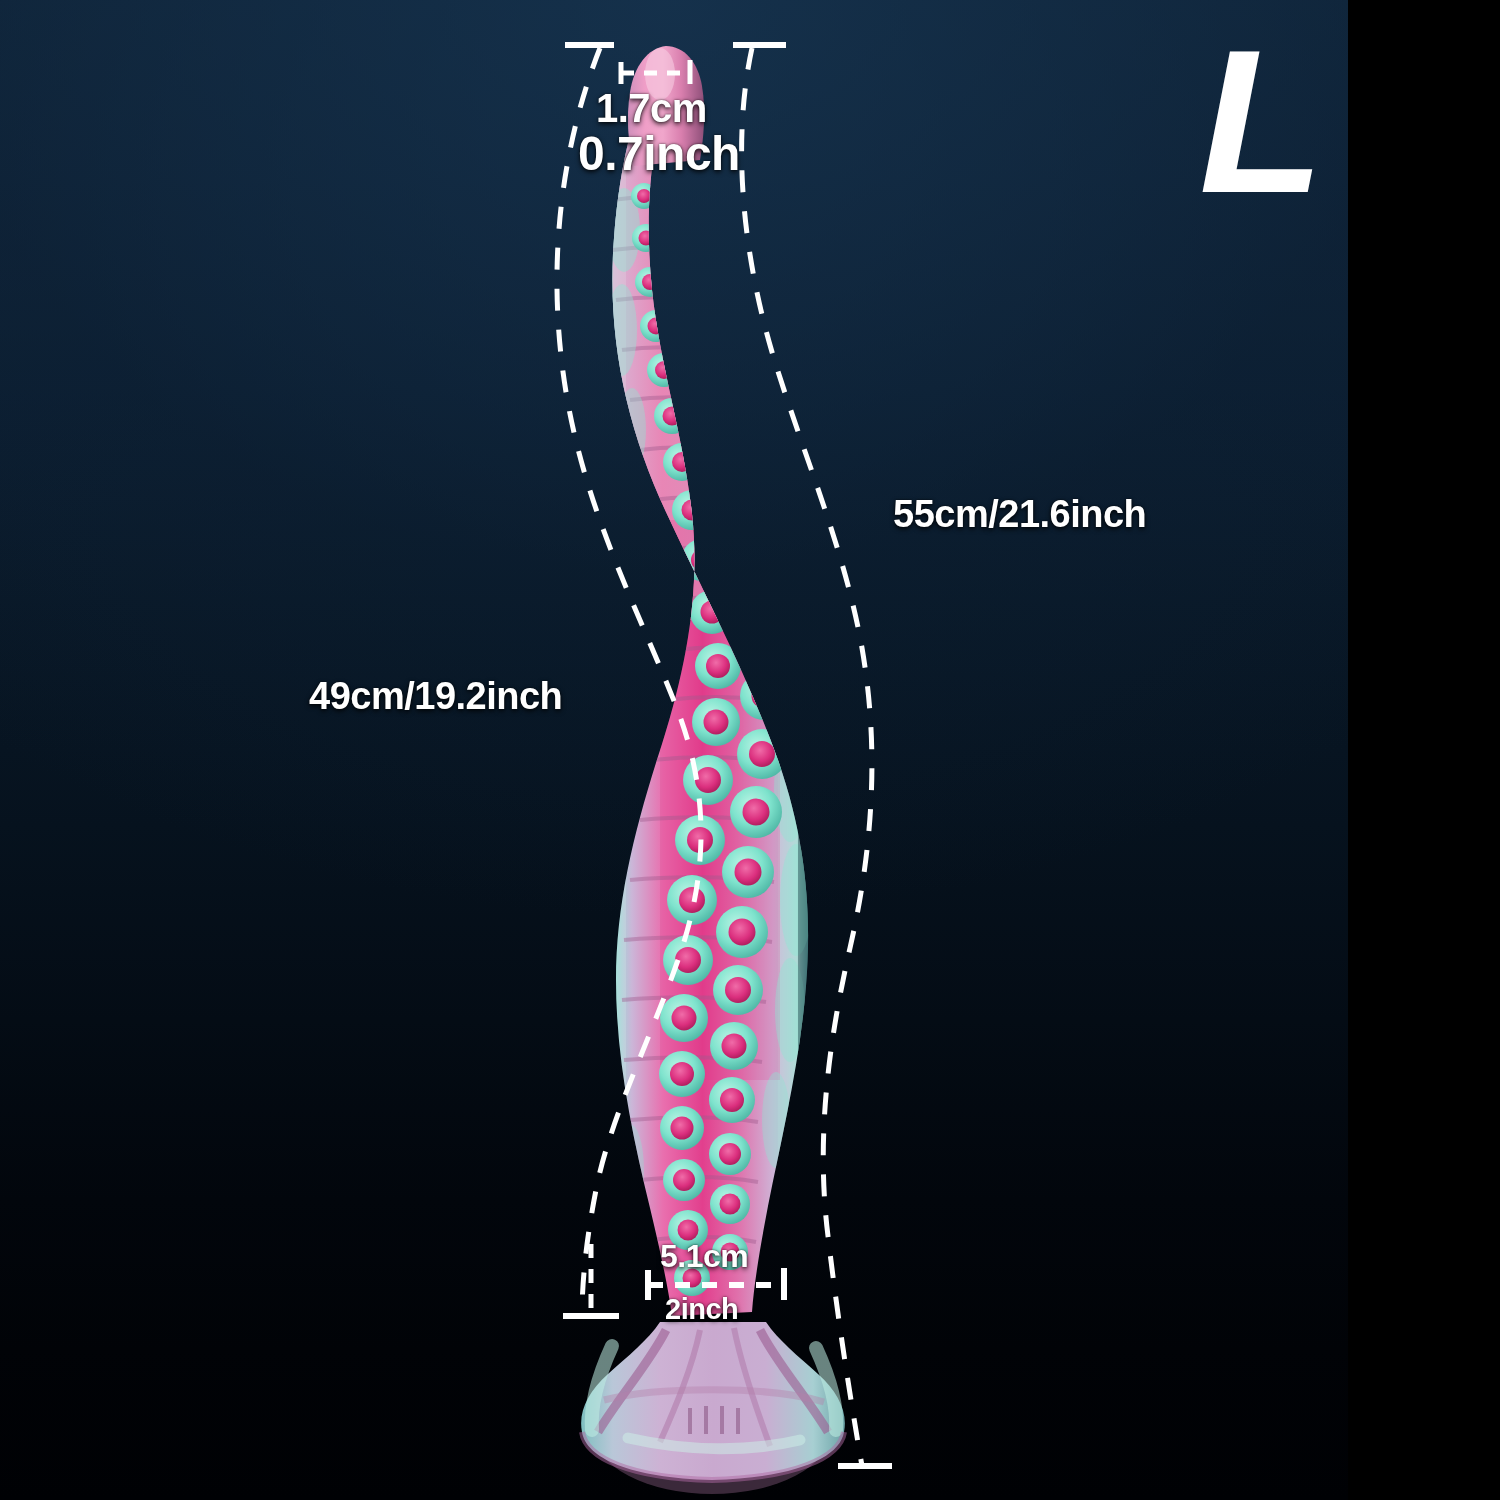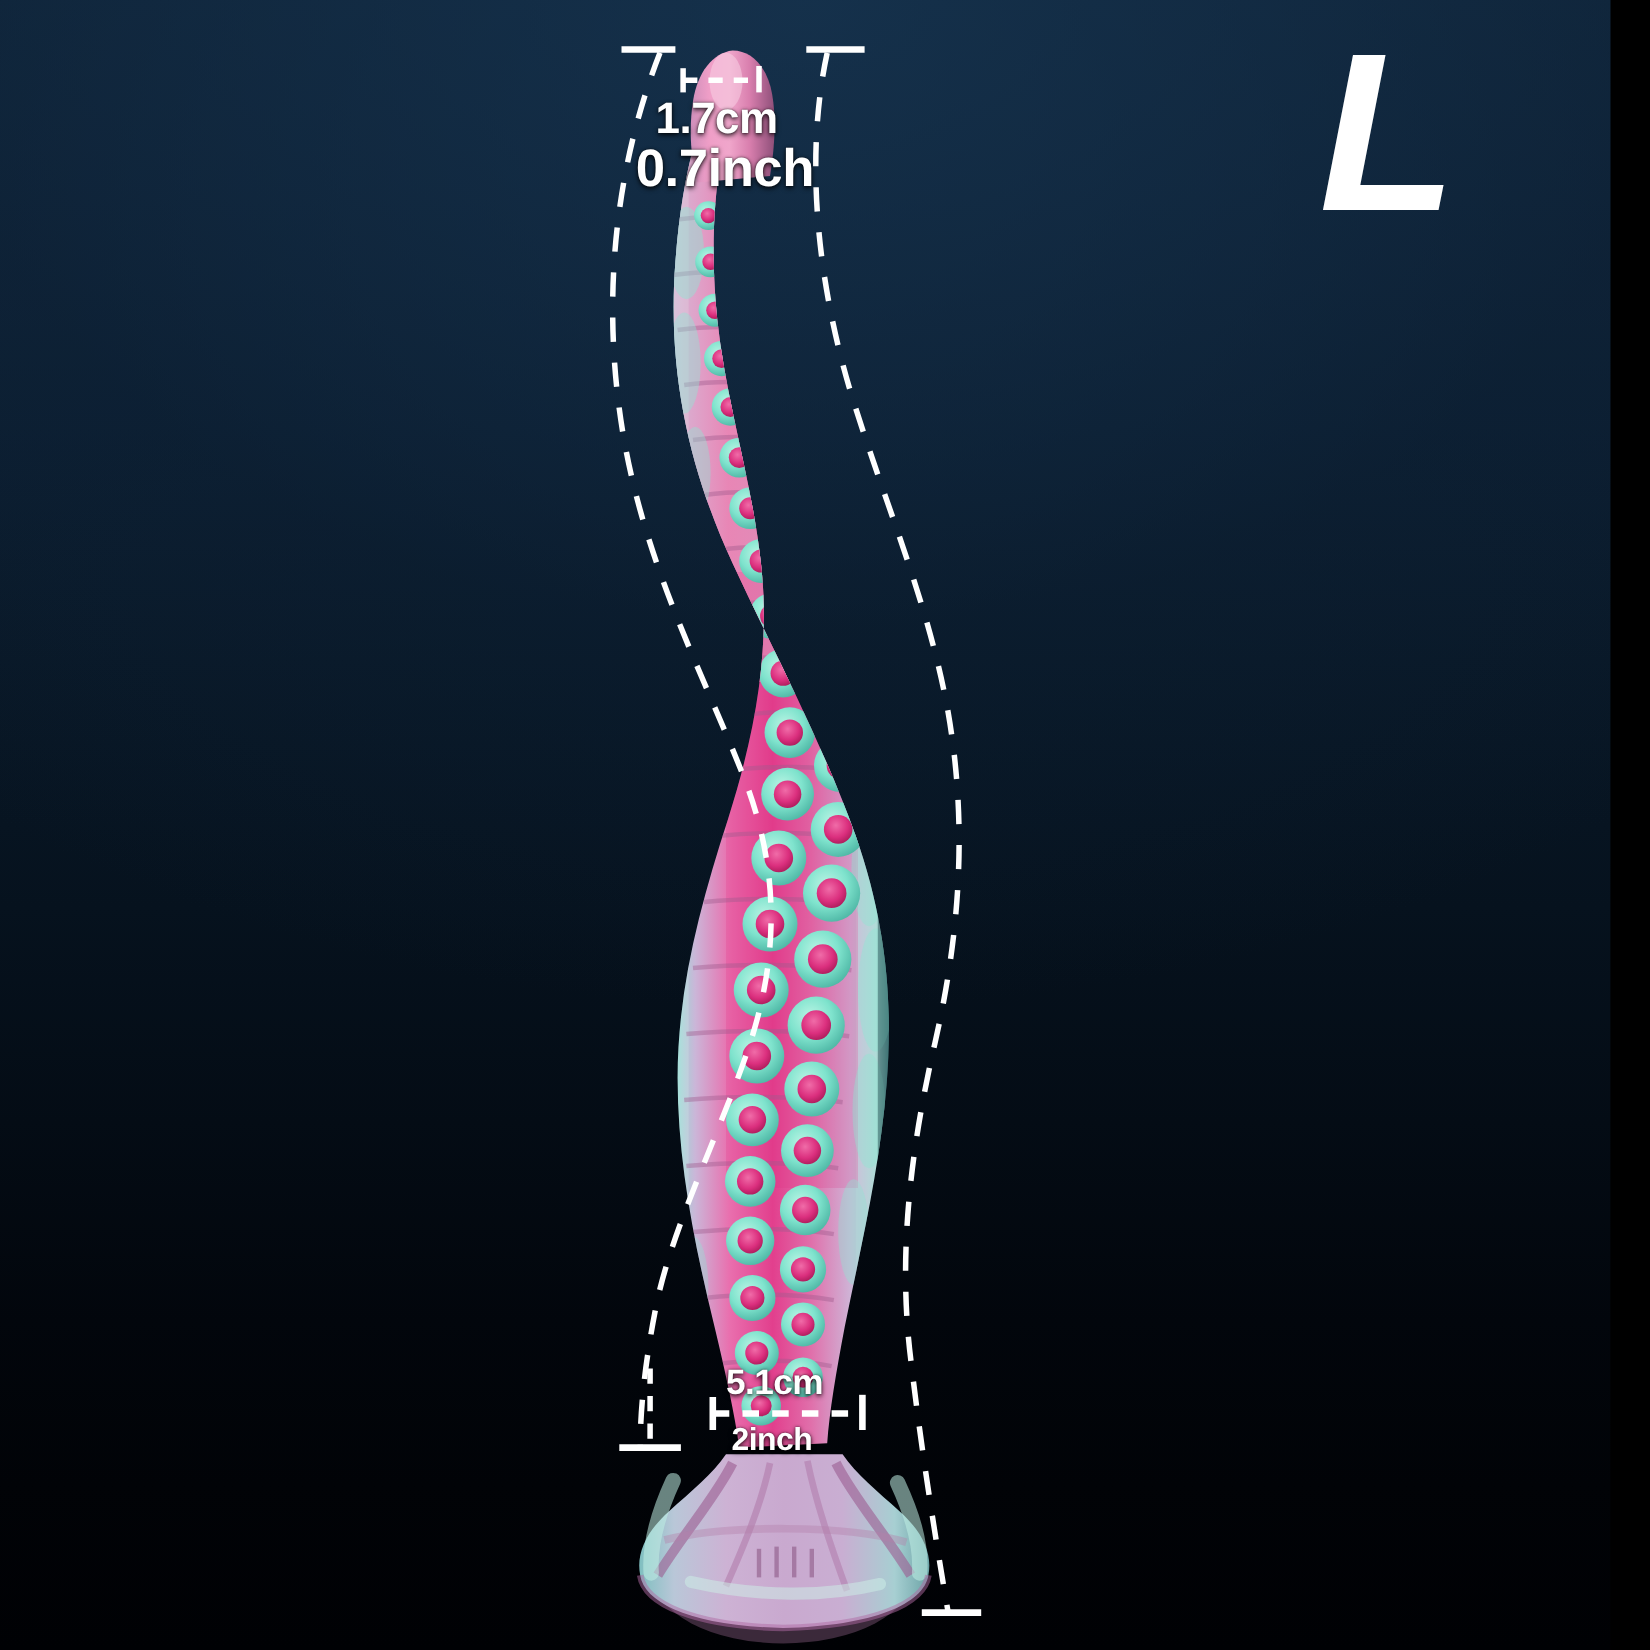--- a/index.html
+++ b/index.html
@@ -2,21 +2,21 @@
 <html><head>
 <meta charset="utf-8">
 <style>
   html, body {
     margin: 0;
     padding: 0;
     background: #000;
   }
   #stage {
     position: relative;
-    width: 1464px;
+    width: 1348px;
     height: 1500px;
     overflow: hidden;
     font-family: "Liberation Sans", sans-serif;
     background:
       radial-gradient(120% 85% at 50% 0%, rgba(22,52,80,0.75) 0%, rgba(13,34,55,0.35) 45%, rgba(0,0,0,0) 72%),
       linear-gradient(180deg,
         #11273d 0%,
         #0f2338 12%,
         #0c1e31 26%,
         #091827 40%,
@@ -478,21 +478,23 @@
       <line x1="648" y1="1285" x2="784" y2="1285" stroke="#ffffff" stroke-width="6" stroke-dasharray="15 12"></line>
     </g>
 
     <line x1="591" y1="1244" x2="591" y2="1314" stroke="#ffffff" stroke-width="5" stroke-dasharray="14 11"></line>
   </svg>
 
   <div class="label" id="label-tip-cm">1.7cm</div>
 
   <div class="label" id="label-tip-in">0.7inch</div>
 
-
+  <div class="label" id="label-total">55cm/21.6inch</div>
+
+  <div class="label" id="label-insert">49cm/19.2inch</div>
 
   <div class="label" id="label-base-cm">5.1cm</div>
 
   <div class="label" id="label-base-in">2inch</div>
 
   <div id="size-badge">L</div>
 
 </div>
 
 </body></html>

